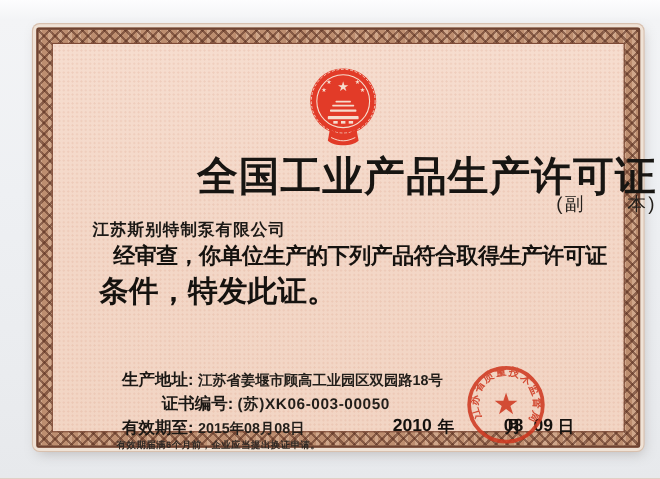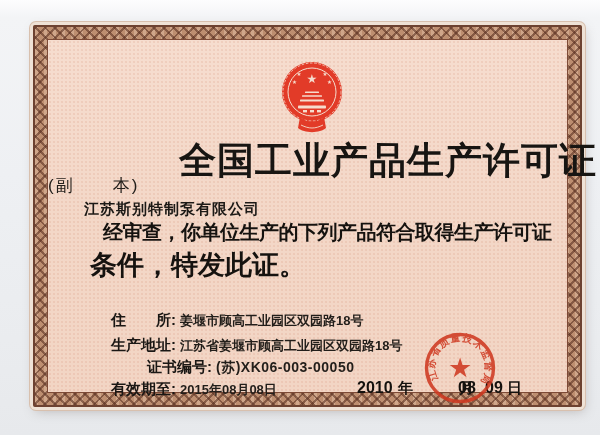--- a/index.html
+++ b/index.html
@@ -17,21 +17,21 @@
       repeating-linear-gradient(90deg,rgba(255,228,205,.28) 0 3px,rgba(0,0,0,0) 3px 9px);}
   .inner{position:absolute;left:14px;top:14px;right:14px;bottom:14px;
     border:1.5px solid #7d4a36;
     background:
       radial-gradient(rgba(214,148,122,.20) 1px,rgba(0,0,0,0) 1.15px) 0 0/4px 4px,
       linear-gradient(180deg,#f6ddcf 0%,#f3d7c7 55%,#f2d5c4 100%);}
   .abs{position:absolute;}
   .emblem{left:231px;top:22px;width:66px;height:74px;}
   .title{left:0;top:96px;width:549px;text-align:right;font-size:37px;font-weight:900;
     color:#171512;letter-spacing:1px;white-space:nowrap;}
-  .subtitle{left:0;top:134px;width:549px;text-align:left;font-size:17px;font-weight:500;
+  .subtitle{left:0;top:134px;width:549px;text-align:right;font-size:17px;font-weight:500;
     color:#24201c;letter-spacing:2px;}
   .company{left:36px;top:160px;font-size:15px;font-weight:700;color:#1c1916;letter-spacing:1px;}
   .bodyline1{left:55px;top:179px;font-size:20px;font-weight:900;color:#15120f;letter-spacing:-.5px;white-space:nowrap;}
   .bodyline2{left:42px;top:207px;font-size:27px;font-weight:900;color:#15120f;}
   .row{position:absolute;left:63px;white-space:nowrap;color:#1a1714;}
   .lbl{display:inline-block;min-width:69px;font-size:15px;font-weight:700;vertical-align:baseline;}
   .val{font-size:13px;font-weight:700;color:#221e1a;}
   .row-product{top:239px;}
   .row-product .val{font-size:15px;}
   .val-suffix{font-size:11px;font-weight:700;}
@@ -75,33 +75,31 @@
         <path d="M21,55 C27,61 39,61 45,55 L47,66 C41,71.5 25,71.5 19,66 Z" fill="#e23b28"></path>
         <path d="M22,63 C30,67 36,67 44,63" fill="none" stroke="#f6dccd" stroke-width=".9"></path>
       </svg>
 
       <div class="abs title">全国工业产品生产许可证</div>
       <div class="abs subtitle">(副　　本)</div>
       <div class="abs bodyline1">经审查，你单位生产的下列产品符合取得生产许可证</div>
       <div class="abs company">江苏斯别特制泵有限公司</div>
       <div class="abs bodyline2">条件，特发此证。</div>
 
-      <div class="row row-address">
-        <span class="lbl">住　　所:</span><span class="val">姜堰市顾高工业园区双园路18号</span>
-      </div>
       <div class="row row-prod-address">
         <span class="lbl">生产地址:</span><span class="val">江苏省姜堰市顾高工业园区双园路18号</span>
       </div>
       <div class="row row-certno">
         <span class="lbl">证书编号:</span><span class="val">(苏)XK06-003-00050</span>
       </div>
       <div class="row row-expiry">
         <span class="lbl">有效期至:</span><span class="val">2015年08月08日</span>
       </div>
 
+      <div class="abs note">有效期届满6个月前，企业应当提出换证申请。</div>
 
       <span class="abs date d-y">2010</span>
       <span class="abs date d-ylab">年</span>
       <span class="abs date d-m">08</span>
       <span class="abs date d-mlab">月</span>
       <span class="abs date d-d">09</span>
       <span class="abs date d-dlab">日</span>
 
       <svg class="abs stamp" viewBox="0 0 90 90">
         <defs>

